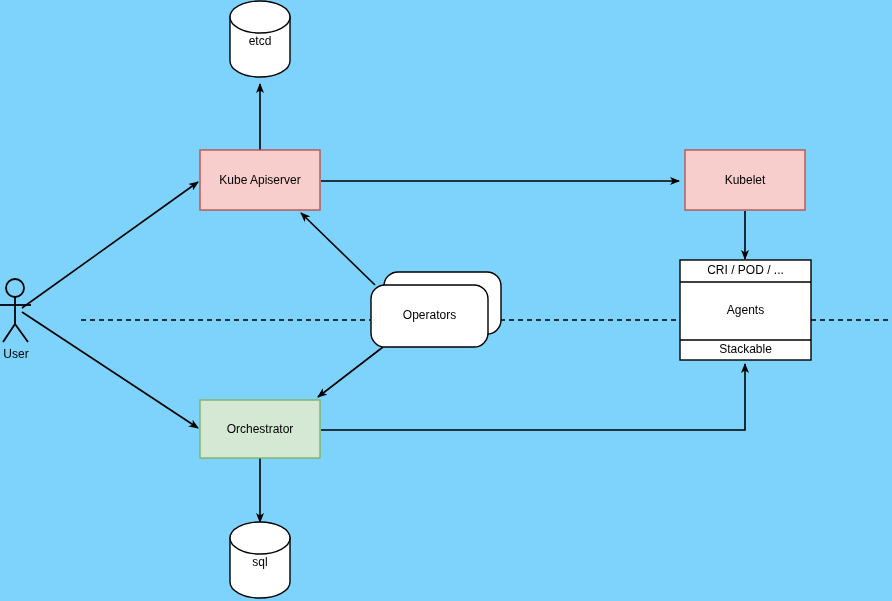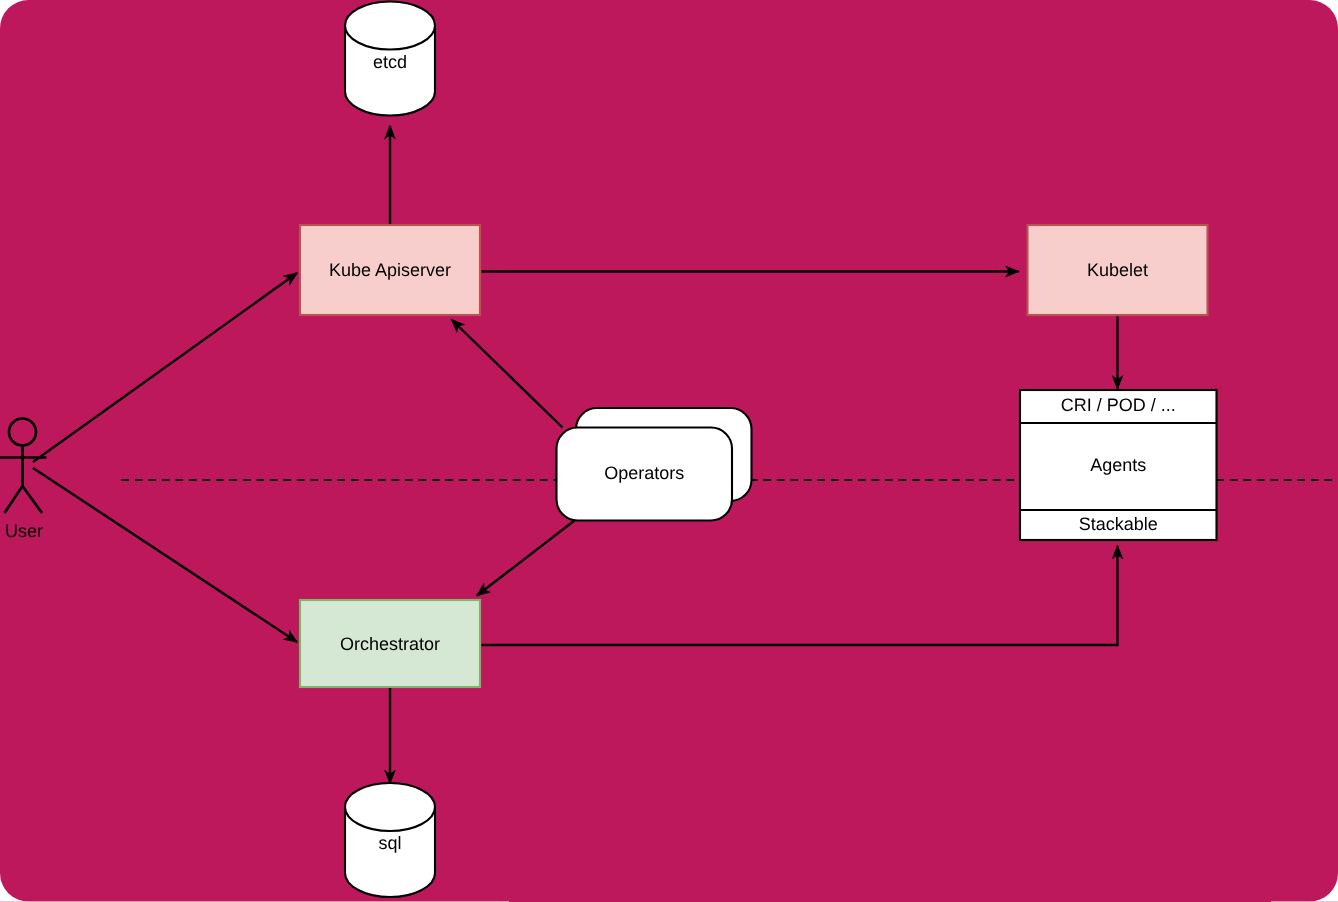--- a/index.html
+++ b/index.html
@@ -7,23 +7,22 @@
     padding: 0;
     background: #ffffff;
   }
   body {
     font-family: "Liberation Sans", sans-serif;
   }
   #canvas {
     position: relative;
     width: 892px;
     height: 601px;
-    background: #be185d;
+    background: #7dd3fc;
     overflow: hidden;
-    border-radius: 19px;
   }
   svg#diagram {
     position: absolute;
     left: 0;
     top: 0;
     width: 892px;
     height: 601px;
   }
   .node-label {
     font-family: "Liberation Sans", sans-serif;

